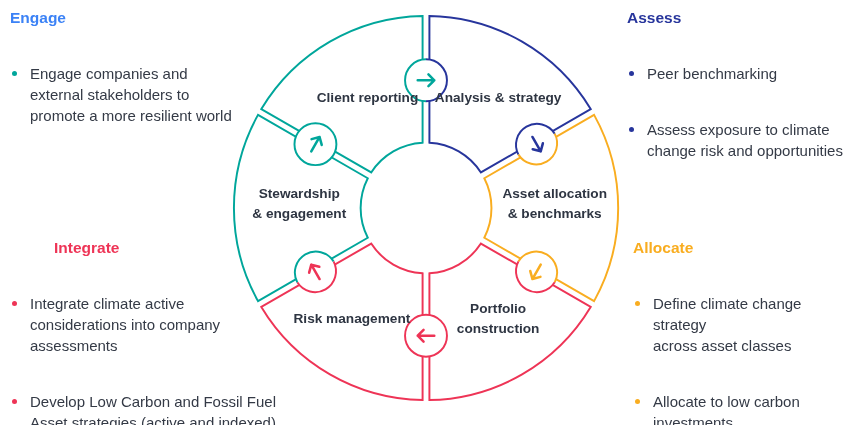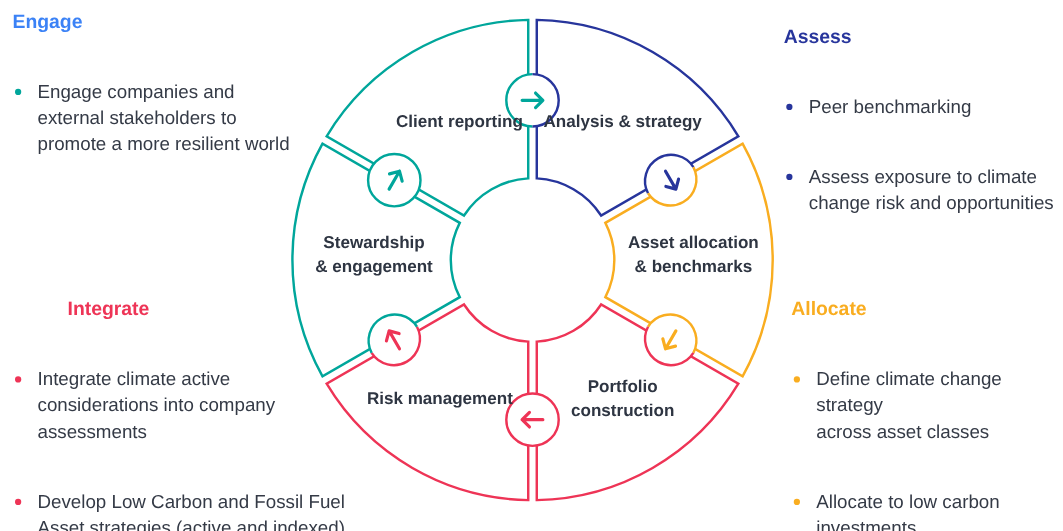--- a/index.html
+++ b/index.html
@@ -7,21 +7,21 @@
     position:relative;width:850px;height:425px;background:#ffffff;overflow:hidden;
     font-family:"Liberation Sans",sans-serif;
   }
   .panel{position:absolute;}
   .panel h3{font-size:15.5px;font-weight:700;margin:0 0 13px 0;line-height:20px;}
   .bullet{display:flex;align-items:flex-start;margin-bottom:9px;margin-top:35px;}
   .dot{flex:0 0 auto;width:5px;height:5px;border-radius:50%;margin:8px 13px 0 2px;}
   .bt{font-size:15px;line-height:21px;color:#343A46;white-space:pre-line;}
 
   #panel-engage{left:10px;top:8px;width:236px;}
-  #panel-assess{left:627px;top:20px;width:224px;}
+  #panel-assess{left:627px;top:8px;width:224px;}
   #panel-integrate{left:10px;top:238px;width:292px;}
   #panel-allocate{left:633px;top:238px;width:218px;}
 
   #panel-engage h3{color:#3b82f6;}   #panel-engage .dot{background:#00A69B;}
   #panel-assess h3{color:#27359C;}   #panel-assess .dot{background:#27359C;}
   #panel-integrate h3{color:#EE3456;margin-left:44px;}#panel-integrate .dot{background:#EE3456;}
   #panel-allocate h3{color:#F9AD20;} #panel-allocate .dot{background:#F9AD20;}
 
   .cycle{position:absolute;left:231px;top:13px;}
   .st{fill:none;stroke-width:2;}

